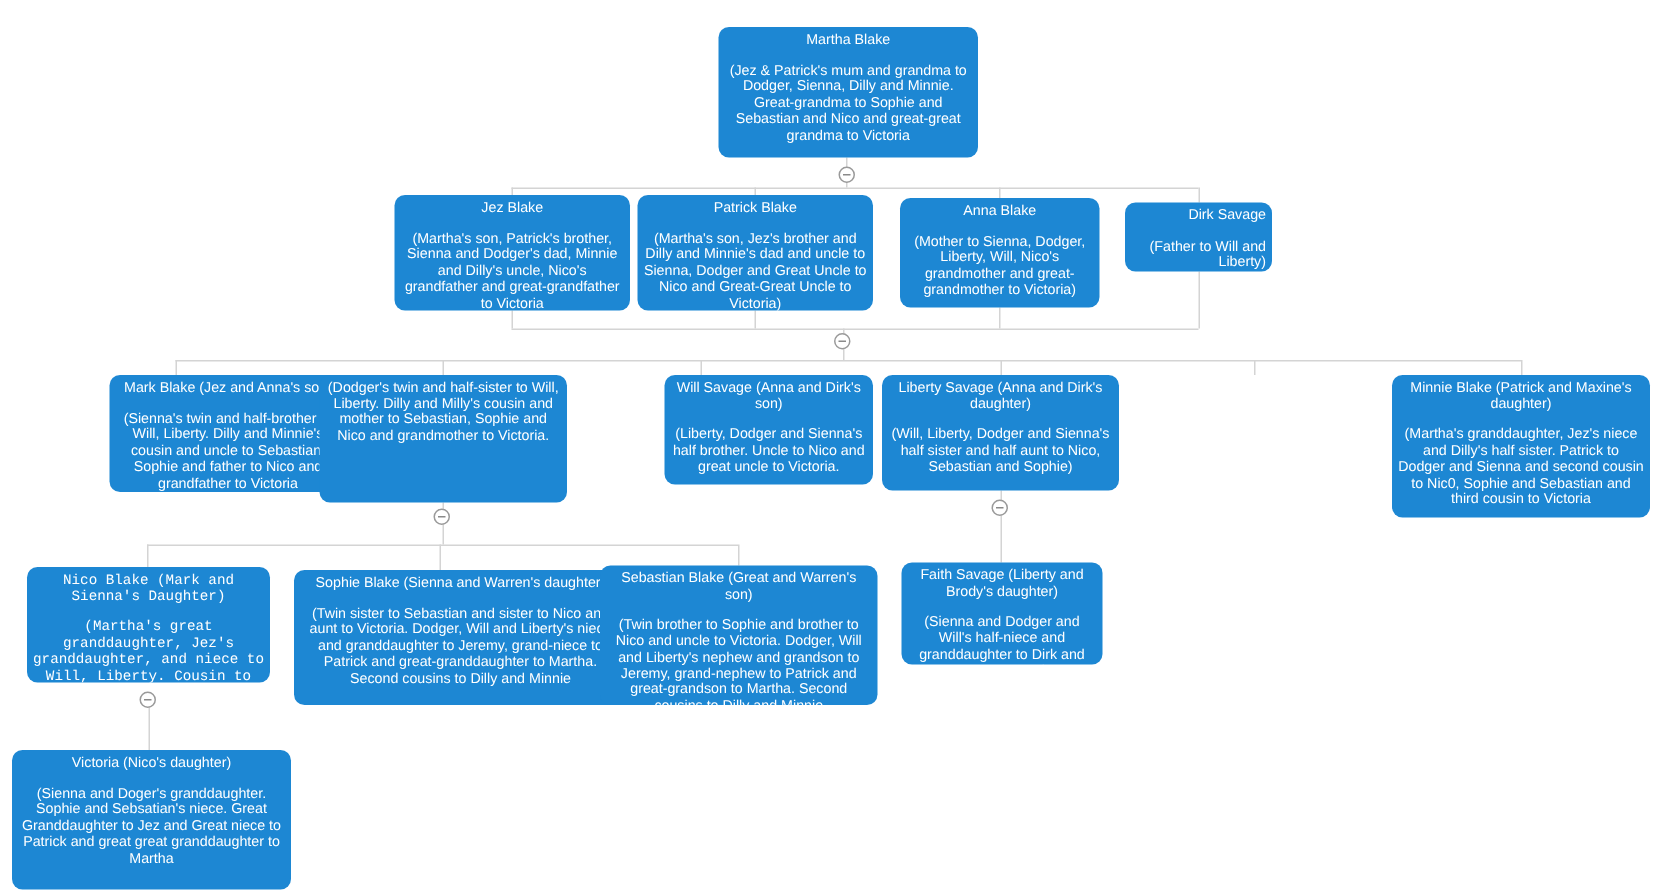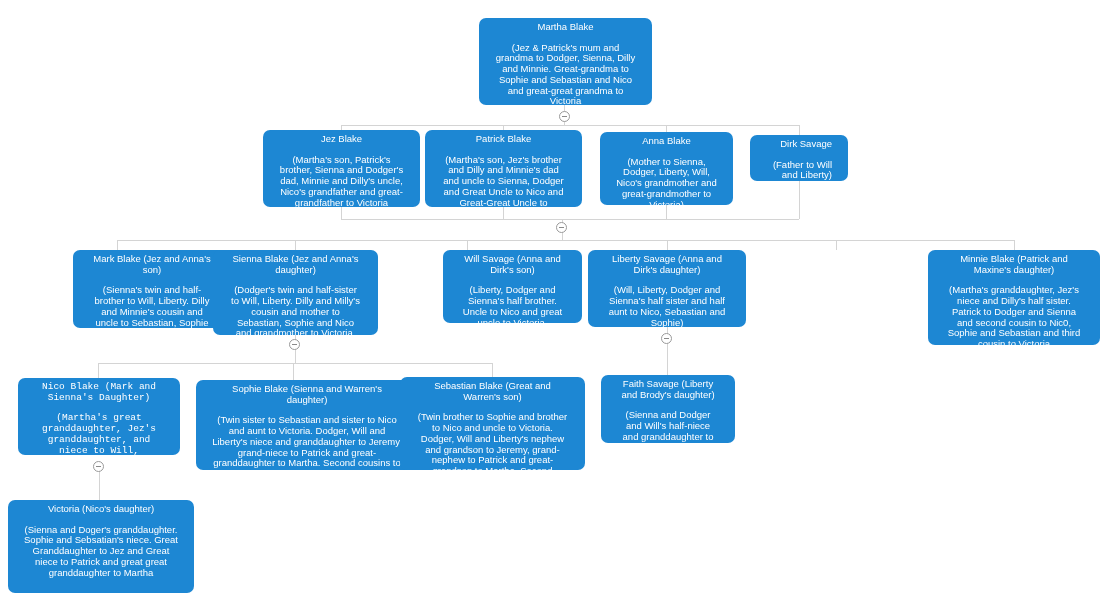--- a/index.html
+++ b/index.html
@@ -2,21 +2,21 @@
 <html><head>
 <meta charset="utf-8">
 <style>
   html,body{margin:0;padding:0;background:#ffffff;}
   #canvas{
     position:relative;width:1110px;height:596px;background:#ffffff;overflow:hidden;
     font-family:"Liberation Sans", sans-serif;
   }
   .node{
     position:absolute;box-sizing:border-box;background:#1d87d3;color:#ffffff;
-    border-radius:7px;padding:4px 16px;text-align:center;overflow:hidden;
+    border-radius:7px;padding:4px 4px;text-align:center;overflow:hidden;
     font-size:9.5px;line-height:1.13;
   }
   .nt{margin-bottom:10px;}
   .nb{}
   .hline{position:absolute;height:1px;background:#d4d4d4;}
   .vline{position:absolute;width:1px;background:#d4d4d4;}
   .toggle{
     position:absolute;width:11px;height:11px;box-sizing:border-box;border:1px solid #9a9a9a;
     border-radius:50%;background:#ffffff;z-index:5;
   }
@@ -106,21 +106,20 @@
     <div class="nt">Dirk Savage</div>
     <div class="nb">(Father to Will and Liberty)</div>
   </div>
 
   <div class="node" id="n-mark">
     <div class="nt">Mark Blake  (Jez and Anna's son)</div>
     <div class="nb">(Sienna's twin and half-brother to Will, Liberty. Dilly and Minnie's cousin and uncle to Sebastian, Sophie and father to Nico and grandfather to Victoria</div>
   </div>
 
   <div class="node" id="n-sienna">
-    <div class="nt">Sienna Blake (Jez and Anna's daughter)</div>
     <div class="nb">(Dodger's twin and half-sister to Will, Liberty. Dilly and Milly's cousin and mother to Sebastian, Sophie and Nico and grandmother to Victoria.</div>
   </div>
 
   <div class="node" id="n-will">
     <div class="nt">Will Savage (Anna and Dirk's son)</div>
     <div class="nb">(Liberty, Dodger and Sienna's half brother. Uncle to Nico and great uncle to Victoria.</div>
   </div>
 
   <div class="node" id="n-liberty">
     <div class="nt">Liberty Savage (Anna and Dirk's daughter)</div>

